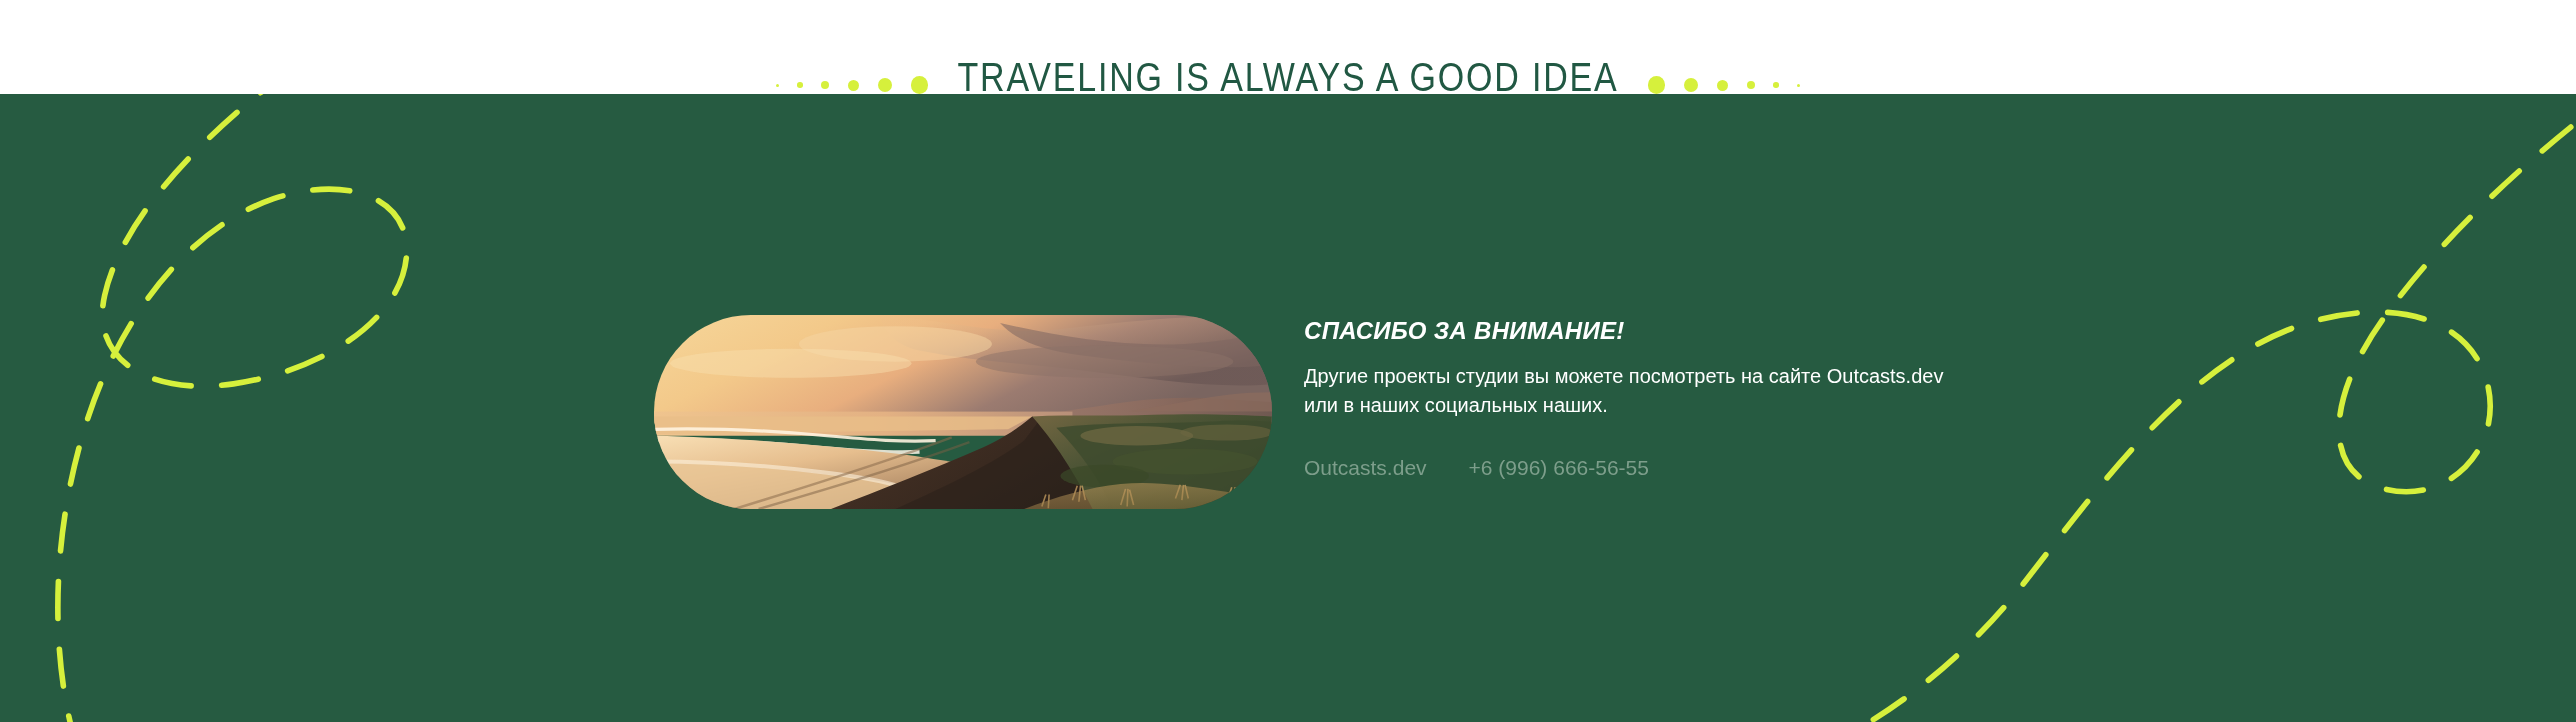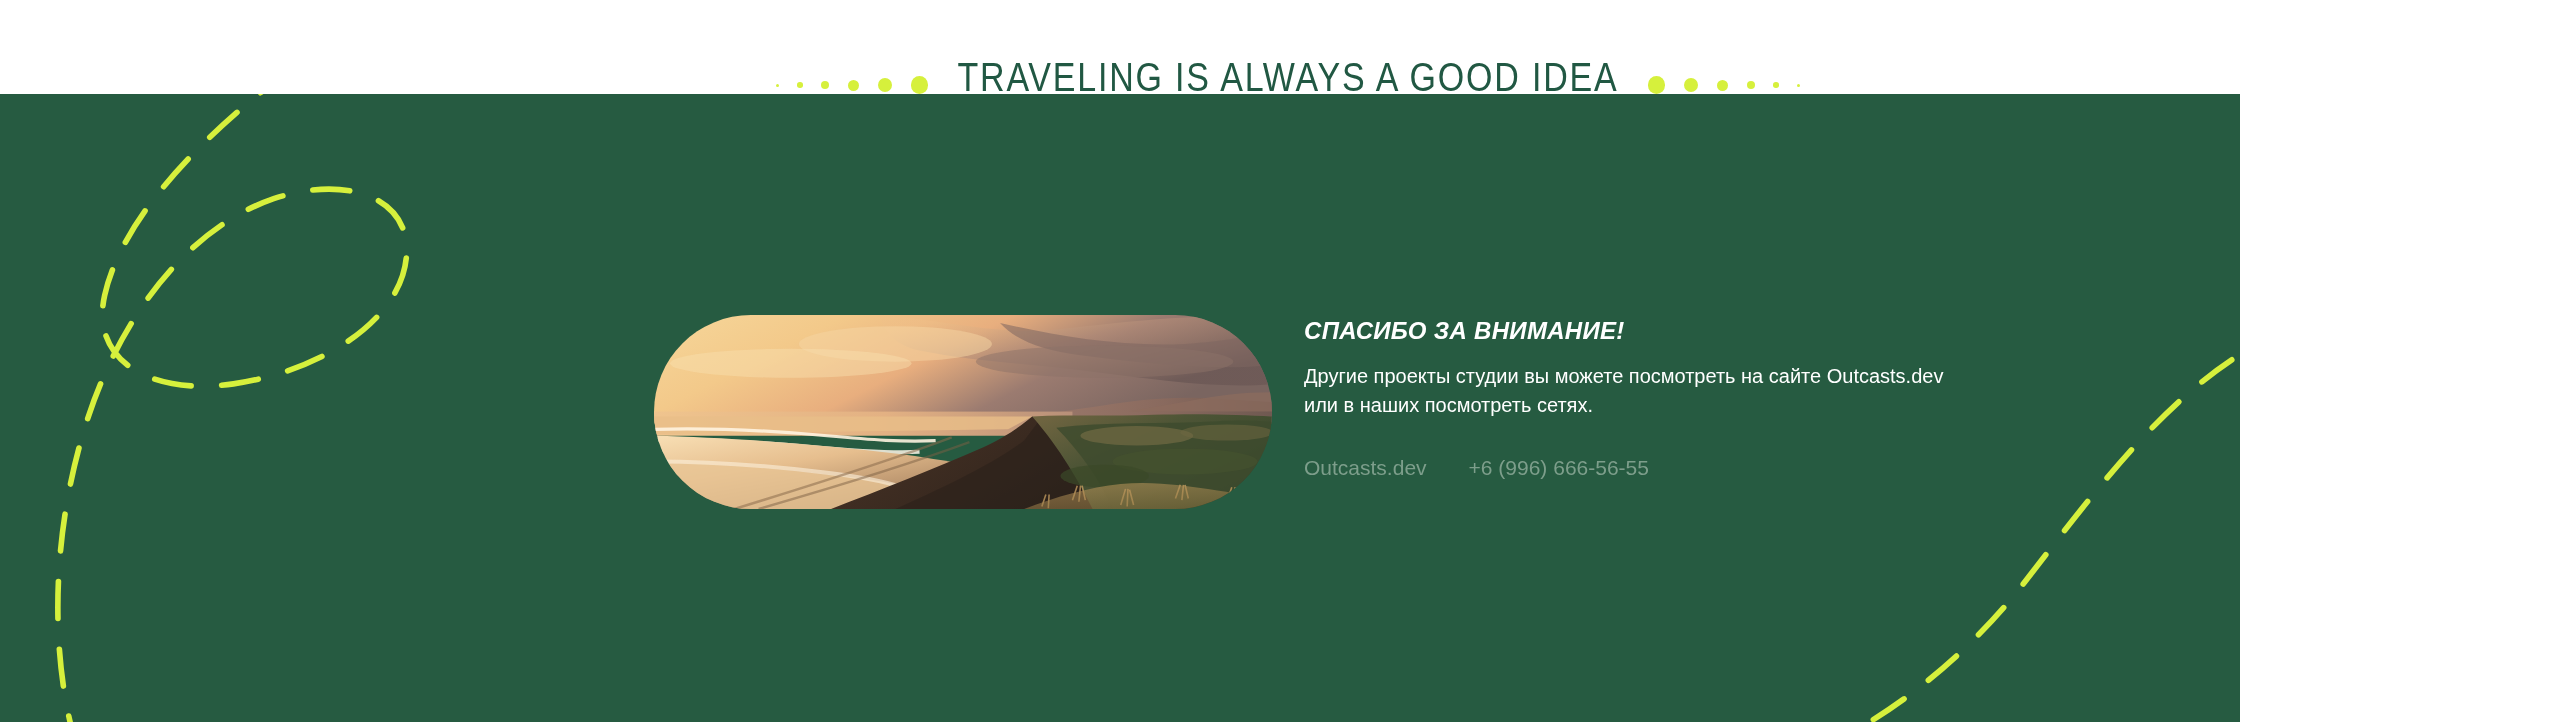--- a/index.html
+++ b/index.html
@@ -36,21 +36,21 @@
     color:#215843;
     font-weight:400;
     white-space:nowrap;
     line-height:1;
     transform:scaleY(1.18);
   }
 
   
   .body-green {
     position:absolute; left:0; top:94px;
-    width:2240px; height:628px;
+    width:2576px; height:628px;
     background:#265B41;
     overflow:hidden;
   }
 
   .deco {
     position:absolute; top:0; left:0;
     width:2576px; height:628px;
     pointer-events:none;
   }
 
@@ -251,21 +251,21 @@
           </g>
           <path d="M460 241 C500 226 540 214 580 210 C620 206 660 212 700 218
                    C730 222 752 228 768 234 L768 241 Z" fill="url(#grassGrad)" opacity="0.55"></path>
         </svg>
       </div>
 
       <div class="text-col">
 
         <div class="heading">СПАСИБО ЗА ВНИМАНИЕ!</div>
 
-        <div class="paragraph">Другие проекты студии вы можете посмотреть на сайте Outcasts.dev или в наших посмотреть сетях.</div>
+        <div class="paragraph">Другие проекты студии вы можете посмотреть на сайте Outcasts.dev или в наших социальных наших.</div>
 
         <div class="contacts">
           <span>Outcasts.dev</span>
           <span>+6 (996) 666-56-55</span>
         </div>
 
       </div>
 
     </div>
   </div>

